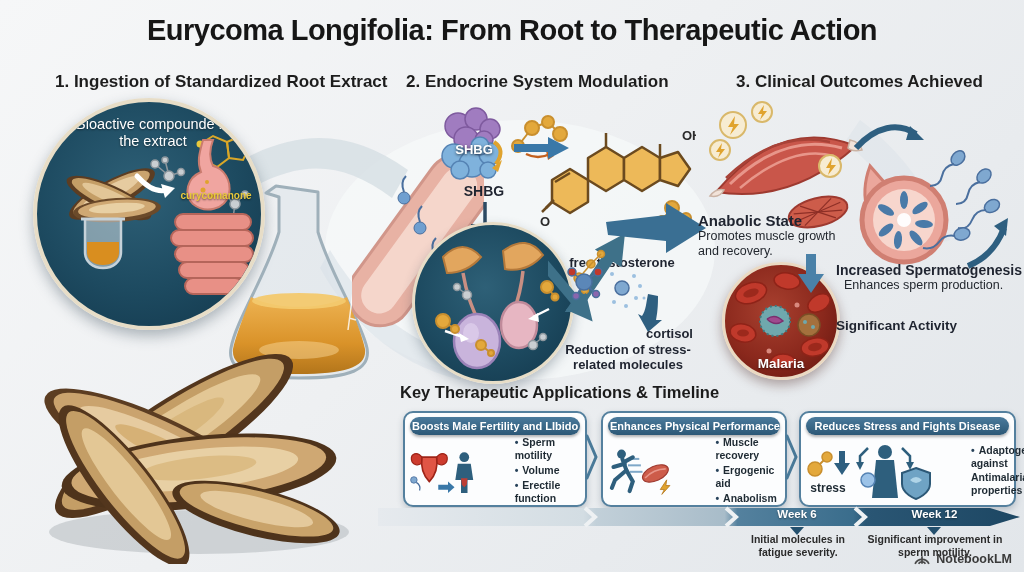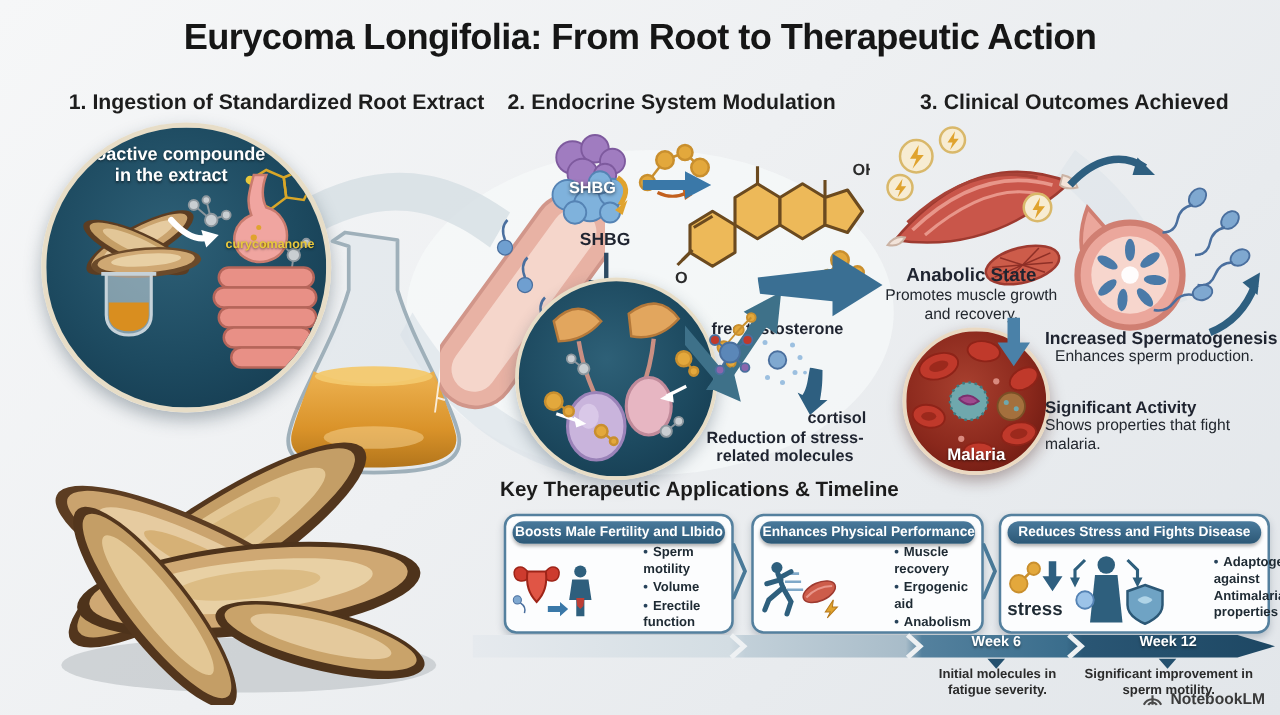--- a/index.html
+++ b/index.html
@@ -8,51 +8,51 @@
     background:linear-gradient(135deg,#f6f7f8 0%,#eef0f2 45%,#e2e6ea 100%);}
   .abs{position:absolute;}
   
   .main-title{left:0;top:14px;width:1024px;text-align:center;font-size:29px;color:#161616;letter-spacing:-0.5px;}
   .main-title .t-em{font-weight:800;}
   .main-title .t-rest{font-weight:600;}
   .sec-head{font-size:17px;font-weight:800;color:#1d1d1d;white-space:nowrap;}
   
   .big-circle{border-radius:50%;border:4px solid #e7ddc7;box-shadow:0 6px 14px rgba(40,60,75,.35);overflow:hidden;}
   #circle1{left:33px;top:98px;width:224px;height:224px;background:radial-gradient(circle at 45% 40%,#2e6077 0%,#1d4a60 55%,#12364a 100%);}
-  #circle1 .caption{left:22px;top:14px;width:156px;text-align:center;color:#fff;font-weight:700;font-size:14.5px;line-height:1.15;text-shadow:0 1px 2px rgba(0,0,0,.5);}
+  #circle1 .caption{left:38px;top:14px;width:156px;text-align:center;color:#fff;font-weight:400;font-size:14.5px;line-height:1.15;text-shadow:0 1px 2px rgba(0,0,0,.5);}
   #circle1 .chem-label{left:136px;top:88px;width:86px;text-align:center;color:#e8c83c;font-weight:700;font-size:10px;text-shadow:0 1px 2px rgba(0,0,0,.6);}
   #circle2{left:412px;top:222px;width:156px;height:156px;background:radial-gradient(circle at 45% 40%,#2e6077 0%,#1d4a60 55%,#12364a 100%);border-radius:50%;border:3px solid #e7ddc7;box-shadow:0 5px 12px rgba(40,60,75,.3);}
   #malaria-circle{left:722px;top:262px;width:112px;height:112px;background:radial-gradient(circle at 42% 40%,#a8402f 0%,#8a281c 55%,#5e130c 100%);border-radius:50%;border:3px solid #ead9c2;box-shadow:0 5px 12px rgba(60,20,15,.35);overflow:hidden;}
   .malaria-label{left:0;bottom:6px;width:112px;text-align:center;color:#fff;font-weight:800;font-size:13.5px;text-shadow:0 1px 2px rgba(0,0,0,.6);}
   
   .lbl-bold{font-weight:800;color:#1f2430;}
   .lbl-desc{font-weight:500;color:#23282f;}
   #shbg-on-blob{left:444px;top:142px;width:60px;text-align:center;color:#fff;font-weight:800;font-size:13px;text-shadow:0 1px 3px rgba(0,0,0,.7);}
   #shbg-below{left:448px;top:183px;width:72px;text-align:center;font-size:14px;}
   #free-testo{left:562px;top:256px;width:120px;text-align:center;font-size:13px;line-height:1.15;}
   #cortisol-lbl{left:646px;top:326px;font-size:13px;}
   #stress-reduct{left:548px;top:343px;width:160px;text-align:center;font-size:13px;line-height:1.15;}
-  #anabolic-block{left:698px;top:212px;width:158px;text-align:center;}
+  #anabolic-block{left:698px;top:212px;width:158px;}
   #anabolic-block .t{font-size:15px;}
   #anabolic-block .d{font-size:12.5px;line-height:1.2;}
   #sperm-block{left:836px;top:262px;width:186px;}
   #sperm-block .t{font-size:14px;}
   #sperm-block .d{font-size:12.5px;padding-left:8px;}
   #antimal-block{left:836px;top:318px;width:170px;}
   #antimal-block .t{font-size:13.5px;}
   #antimal-block .d{font-size:12.5px;line-height:1.2;}
   
   #apps-head{left:400px;top:383px;font-size:16.5px;font-weight:800;color:#1b1b1b;}
   .app-card{top:411px;height:92px;background:#fcfdfe;border:2px solid #54809e;border-radius:10px;box-shadow:0 3px 6px rgba(50,70,90,.25);}
   .card-pill{position:absolute;left:5px;right:5px;top:4px;background:linear-gradient(180deg,#4a7a9c 0%,#2c5876 100%);border-radius:13px;color:#fff;font-weight:800;font-size:11px;text-align:center;padding:3px 2px;box-shadow:0 2px 3px rgba(0,0,0,.3);white-space:nowrap;}
   .card-body{position:absolute;left:4px;right:4px;top:26px;bottom:3px;display:flex;align-items:center;gap:3px;}
   .bullets{display:flex;flex-direction:column;gap:2px;}
   .bullet{font-size:10.5px;font-weight:700;color:#1e2a33;line-height:1.25;margin-left:36px;}
   .bullet::before{content:"•";color:#27425a;margin-right:4px;}
-  .stress-lbl{font-size:15px;font-weight:700;color:#1e2a33;text-align:right;}
+  .stress-lbl{font-size:12px;font-weight:700;color:#1e2a33;text-align:right;}
   
   .week-lbl{top:508px;text-align:center;color:#fff;font-weight:800;font-size:11.5px;text-shadow:0 1px 2px rgba(0,0,0,.4);}
   .notch{width:0;height:0;border-left:7px solid transparent;border-right:7px solid transparent;border-top:8px solid #24506e;}
   .tl-note{top:533px;text-align:center;font-size:10.5px;font-weight:600;color:#2b2b2b;line-height:1.2;}
   
   #brand{right:12px;bottom:6px;display:flex;gap:5px;color:#3a3a3a;font-weight:700;font-size:12.5px;}
 </style>
 </head>
 <body>
 
@@ -463,21 +463,20 @@
       <circle cx="44" cy="86" r="2.5" fill="#d98a7e"></circle>
         <circle cx="72" cy="40" r="2.5" fill="#d98a7e"></circle>
     </svg>
     <div class="abs malaria-label">Malaria</div>
   </div>
   <svg class="abs" style="left:798px;top:254px;" width="26" height="40" viewBox="0 0 26 40">
     <polygon points="8,0 18,0 18,20 26,20 13,39 0,20 8,20" fill="#4a81a8"></polygon>
   </svg>
   <div class="abs" id="antimal-block">
     <div class="t lbl-bold">Significant Activity</div>
-    <div class="d lbl-desc">Shows properties that fight malaria.</div>
   </div>
 
   <div class="abs" id="apps-head">Key Therapeutic Applications &amp; Timeline</div>
 
   <div class="abs app-card" style="left:403px;width:180px;">
     <div class="card-pill">Boosts Male Fertility and LIbido</div>
     <div class="card-body">
       <svg width="82" height="58" viewBox="0 0 82 58">
         <path d="M16,12 C10,4 2,8 3,15 C4,22 12,23 16,19 Z" fill="#cd3b2e" stroke="#9e2418" stroke-width="1.5"></path>
         <path d="M34,12 C40,4 48,8 47,15 C46,22 38,23 34,19 Z" fill="#cd3b2e" stroke="#9e2418" stroke-width="1.5"></path>

